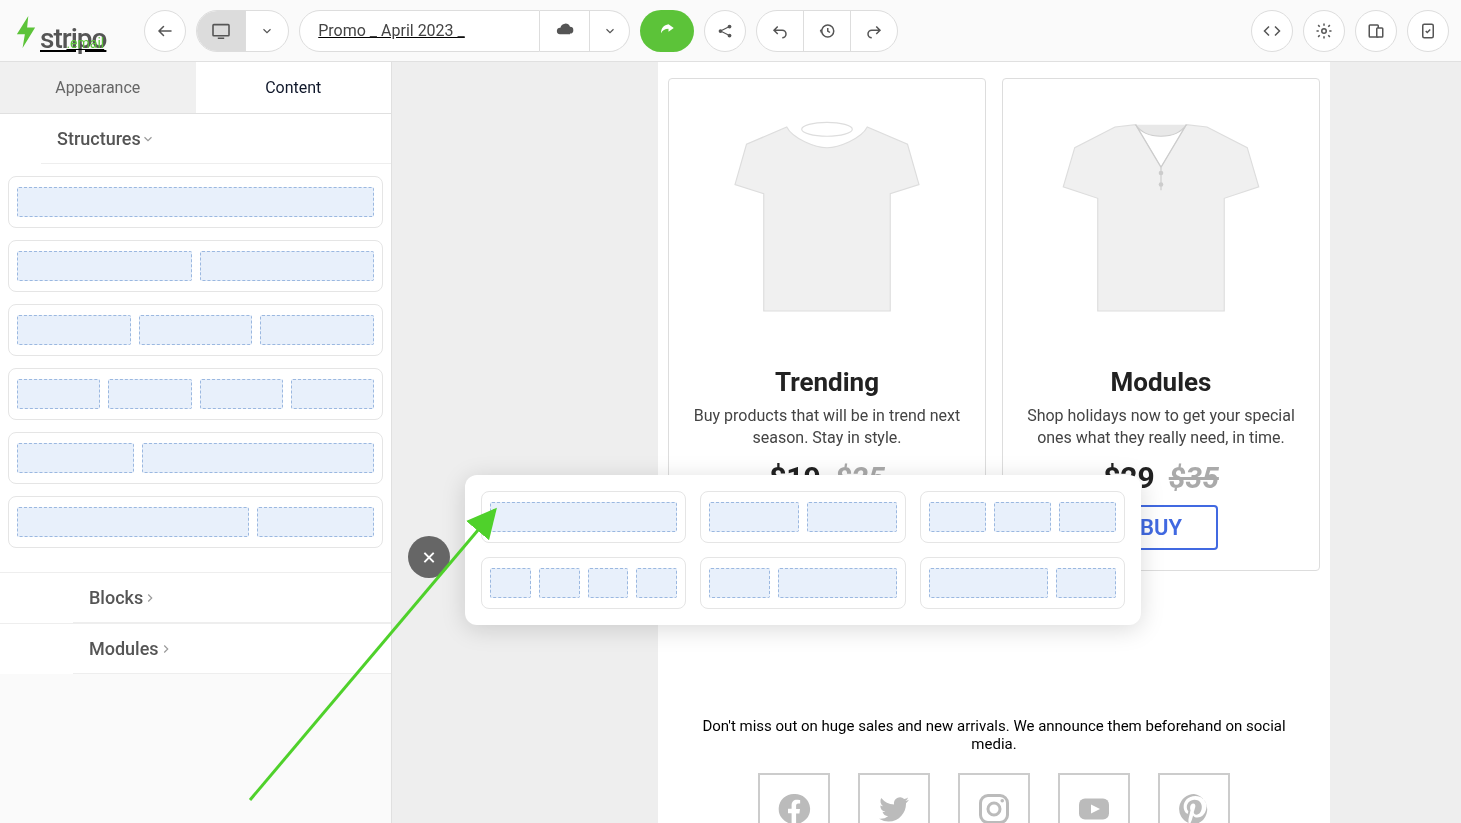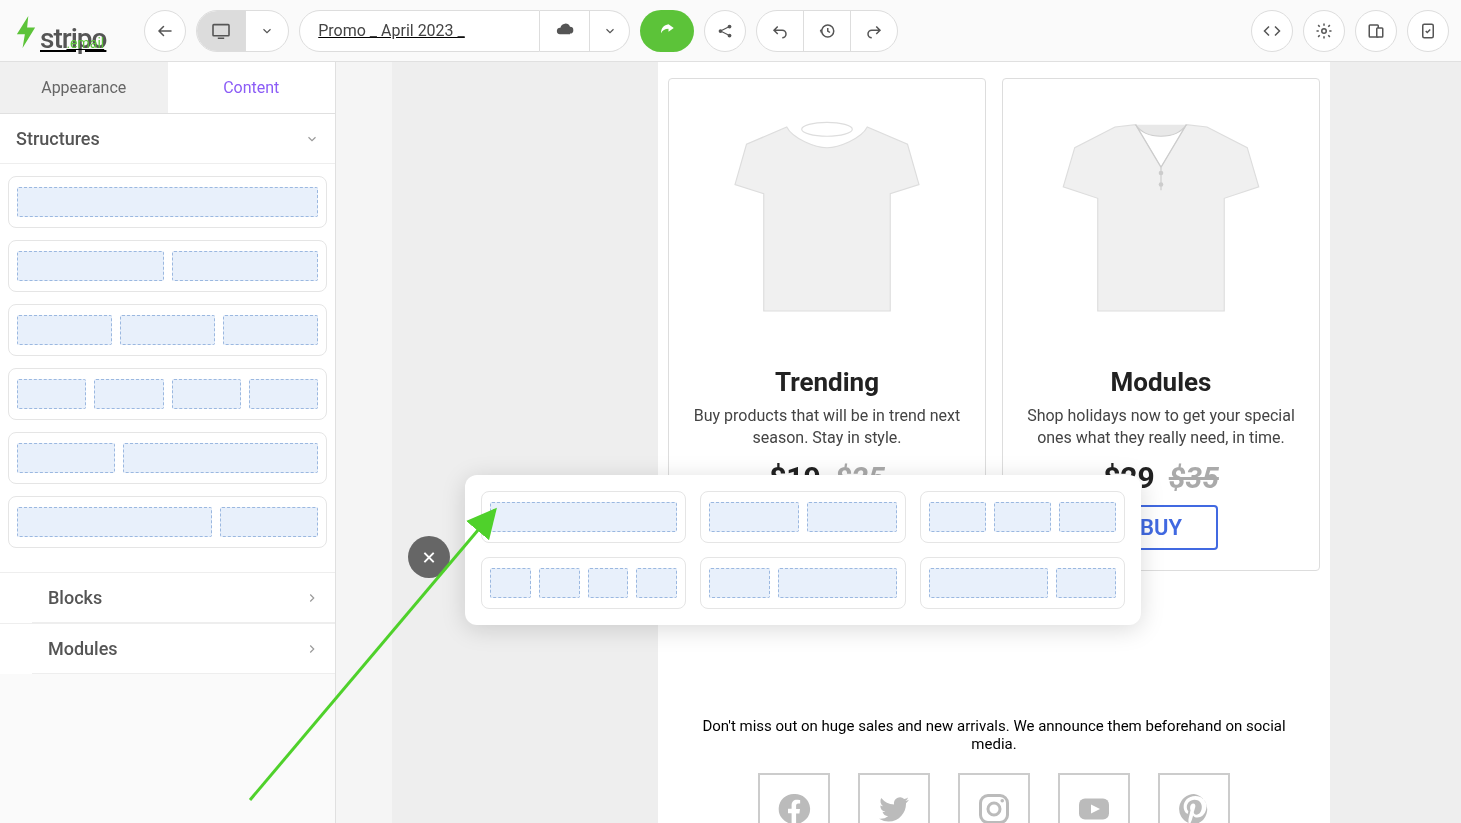--- a/index.html
+++ b/index.html
@@ -17,26 +17,26 @@
 .tb-group .seg:last-child { border-right: none; }
 .tb-group .seg.active { background: #dcdcdc; }
 .title-input { border: 1px solid #ddd; border-radius: 21px 0 0 21px; height: 42px; padding: 0 18px; font-size: 16px; color: #444; min-width: 170px; background: #fff; }
 .title-group { display: flex; align-items: center; }
 .title-group .cloud { border: 1px solid #ddd; border-left: none; height: 42px; width: 50px; display: flex; align-items: center; justify-content: center; background: #fff; cursor: pointer; }
 .title-group .dd { border: 1px solid #ddd; border-left: none; border-radius: 0 21px 21px 0; height: 42px; width: 40px; display: flex; align-items: center; justify-content: center; background: #fff; cursor: pointer; }
 .export-btn { width: 54px; height: 42px; border-radius: 21px; background: #5cc339; border: none; display: flex; align-items: center; justify-content: center; cursor: pointer; color: #fff; }
 .toolbar-right { margin-left: auto; display: flex; gap: 10px; }
 
 
-.sidebar { position: absolute; top: 62px; left: 0; width: 336px; bottom: 0; background: #fafafa; border-right: 1px solid #e0e0e0; display: flex; flex-direction: column; }
+.sidebar { position: absolute; top: 62px; left: 0; width: 392px; bottom: 0; background: #fafafa; border-right: 1px solid #e0e0e0; display: flex; flex-direction: column; }
 .tabs { display: flex; height: 52px; border-bottom: 1px solid #e0e0e0; }
 .tab { flex: 1; display: flex; align-items: center; justify-content: center; font-size: 16px; color: #666; cursor: pointer; background: #f0f0f0; }
-.tab.active { background: #fff; color: #8b5cf6; }
+.tab.active { background: #fff; color: #0f172a; }
 .accordion { background: #fff; }
-.acc-head { padding: 14px 16px; font-size: 18px; color: #555; font-weight: 500; cursor: pointer; display: flex; align-items: center; justify-content: space-between; border-bottom: 1px solid #eee; }
+.acc-head { padding: 14px 16px; font-size: 18px; color: #555; font-weight: 500; cursor: pointer; display: flex; align-items: center; border-bottom: 1px solid #eee; margin-left: 41px; }
 .acc-body { padding: 12px 8px; background: #fff; }
 .struct-card { border: 1px solid #e5e5e5; border-radius: 8px; padding: 10px 8px; margin-bottom: 12px; display: flex; gap: 8px; cursor: grab; background: #fff; }
 .struct-cell { flex: 1; height: 30px; background: #e8f0fb; border: 1px dashed #9bb8e0; border-radius: 2px; }
 .struct-cell.w2 { flex: 2; }
 .acc-closed { border-top: 1px solid #eee; padding-left: 32px; }
 
 
 .canvas { position: absolute; top: 62px; left: 392px; right: 0; bottom: 0; background: #eee; overflow: hidden; }
 .email { position: absolute; left: 266px; top: 0; width: 672px; background: #fff; bottom: 0; }
 .products { display: flex; gap: 16px; padding: 16px 10px; }

